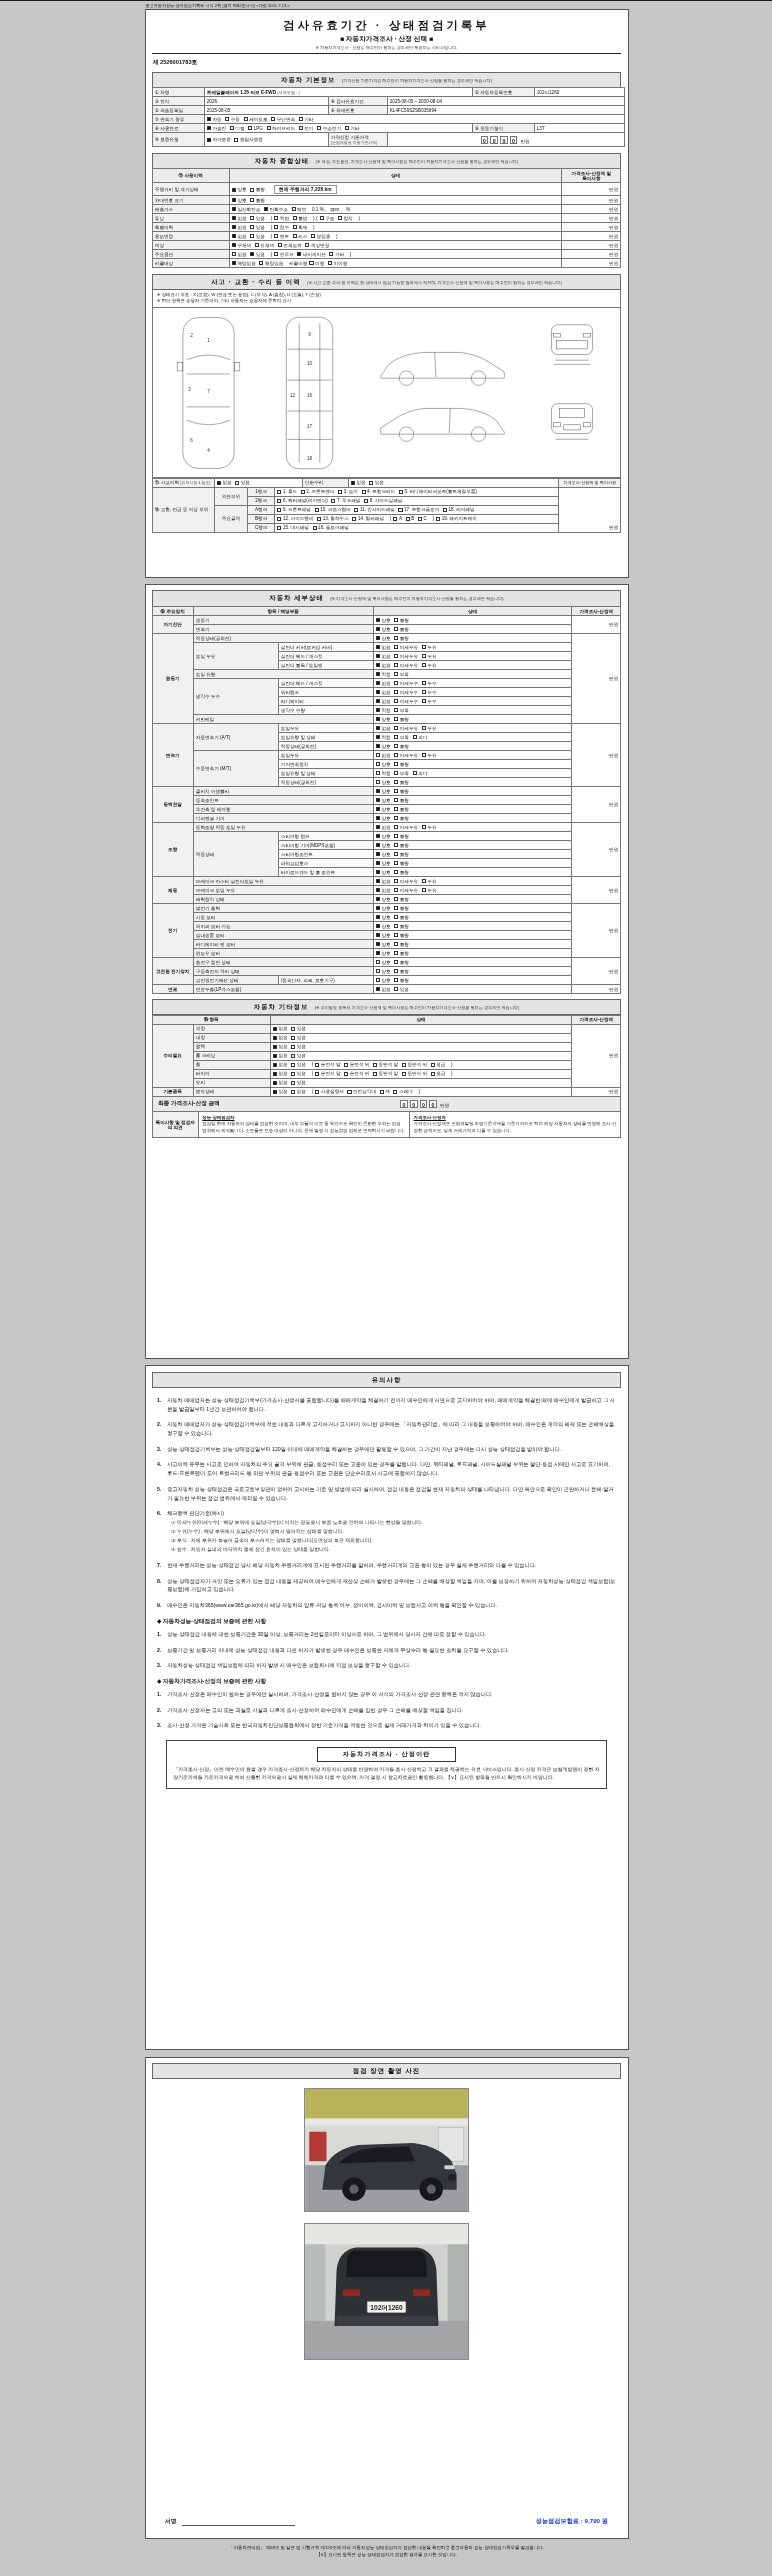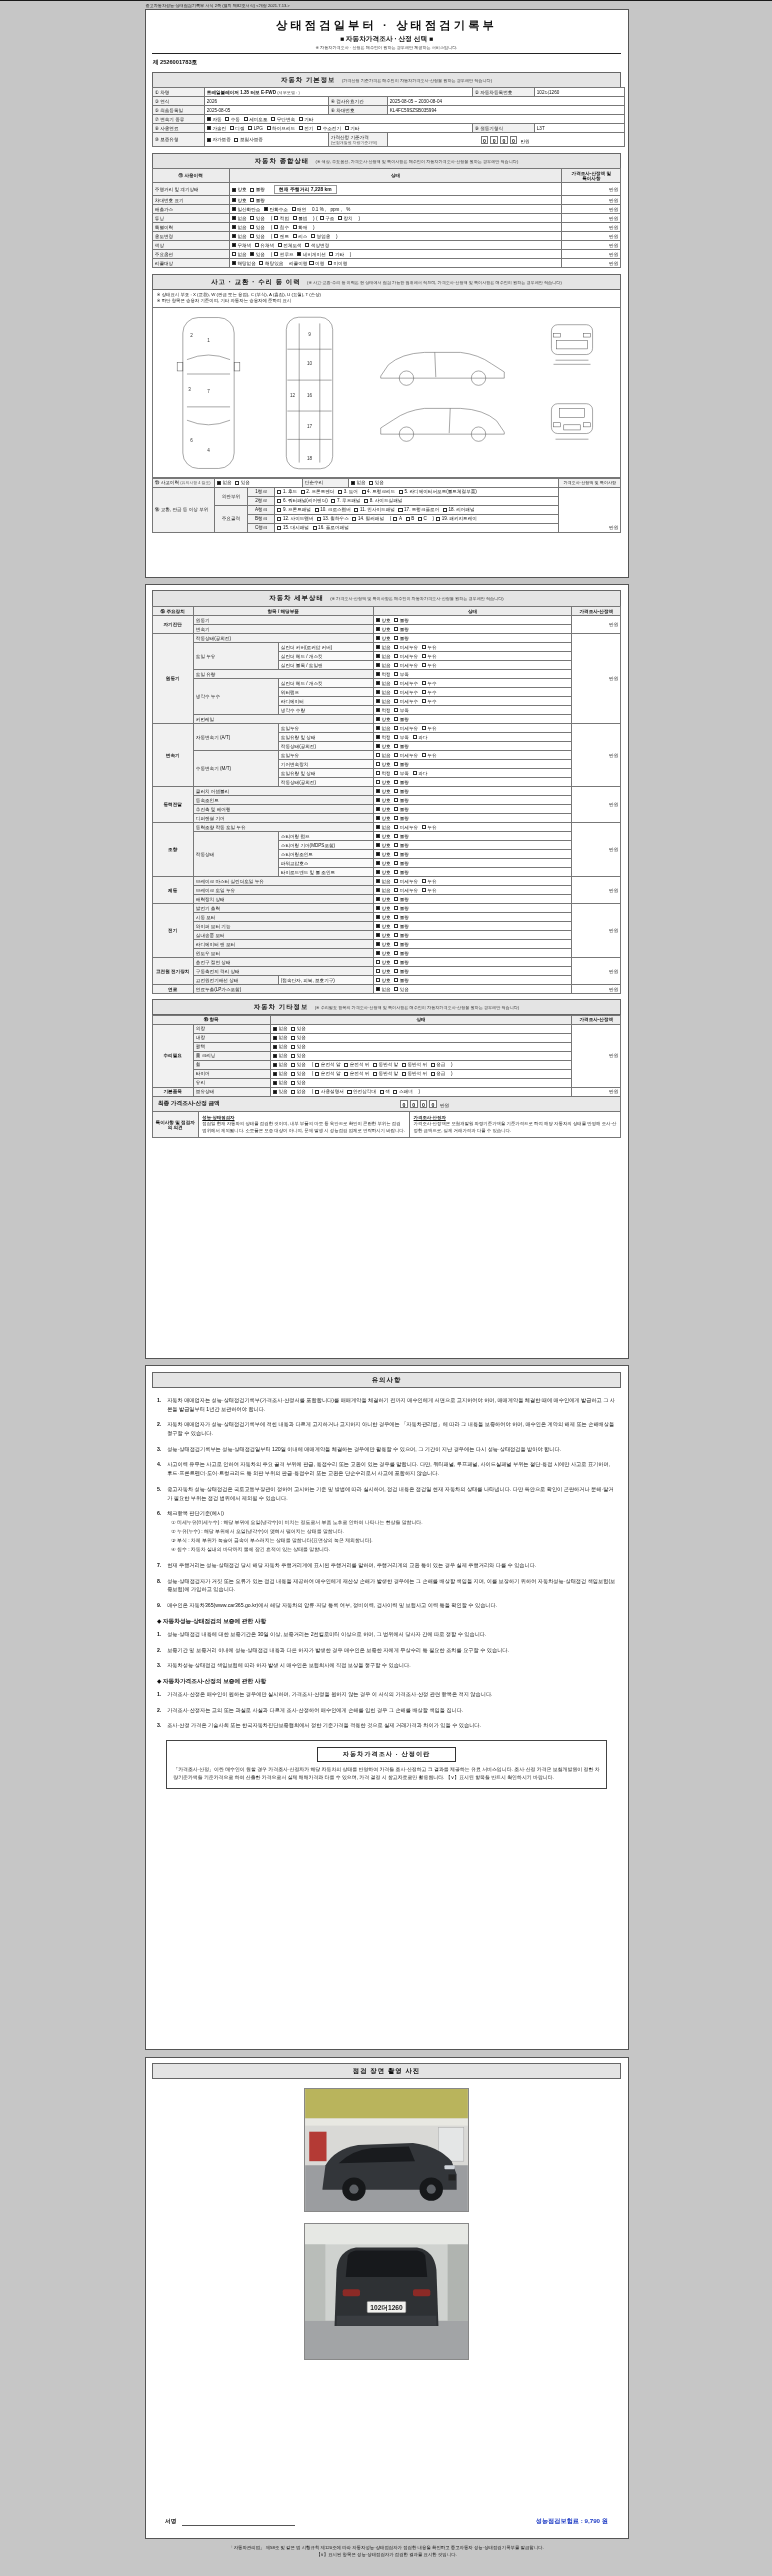--- a/index.html
+++ b/index.html
@@ -65,21 +65,21 @@
 </style>
 </head>
 <body>
 
 <div class="doc">
 
   <div class="topnote">중고자동차성능·상태점검기록부 서식 2쪽 (별지 제82호서식) &lt;개정 2021.7.13.&gt;</div>
 
   <div class="panel" id="panel1">
     <div class="hdr">
-      <div class="title">상태점검일부터 · 상태점검기록부</div>
+      <div class="title">검사유효기간 · 상태점검기록부</div>
       <div class="subtitle">■ 자동차가격조사 · 산정 선택 ■</div>
       <div class="subnote">※ 자동차가격조사 · 산정은 매수인이 원하는 경우에만 제공하는 서비스입니다.</div>
     </div>
     <div class="docno">
       <span>제</span>
       <span>2526001783</span><span>호</span>
     </div>
 
     <div class="secbar">
       <span class="sectitle">자동차 기본정보</span>

